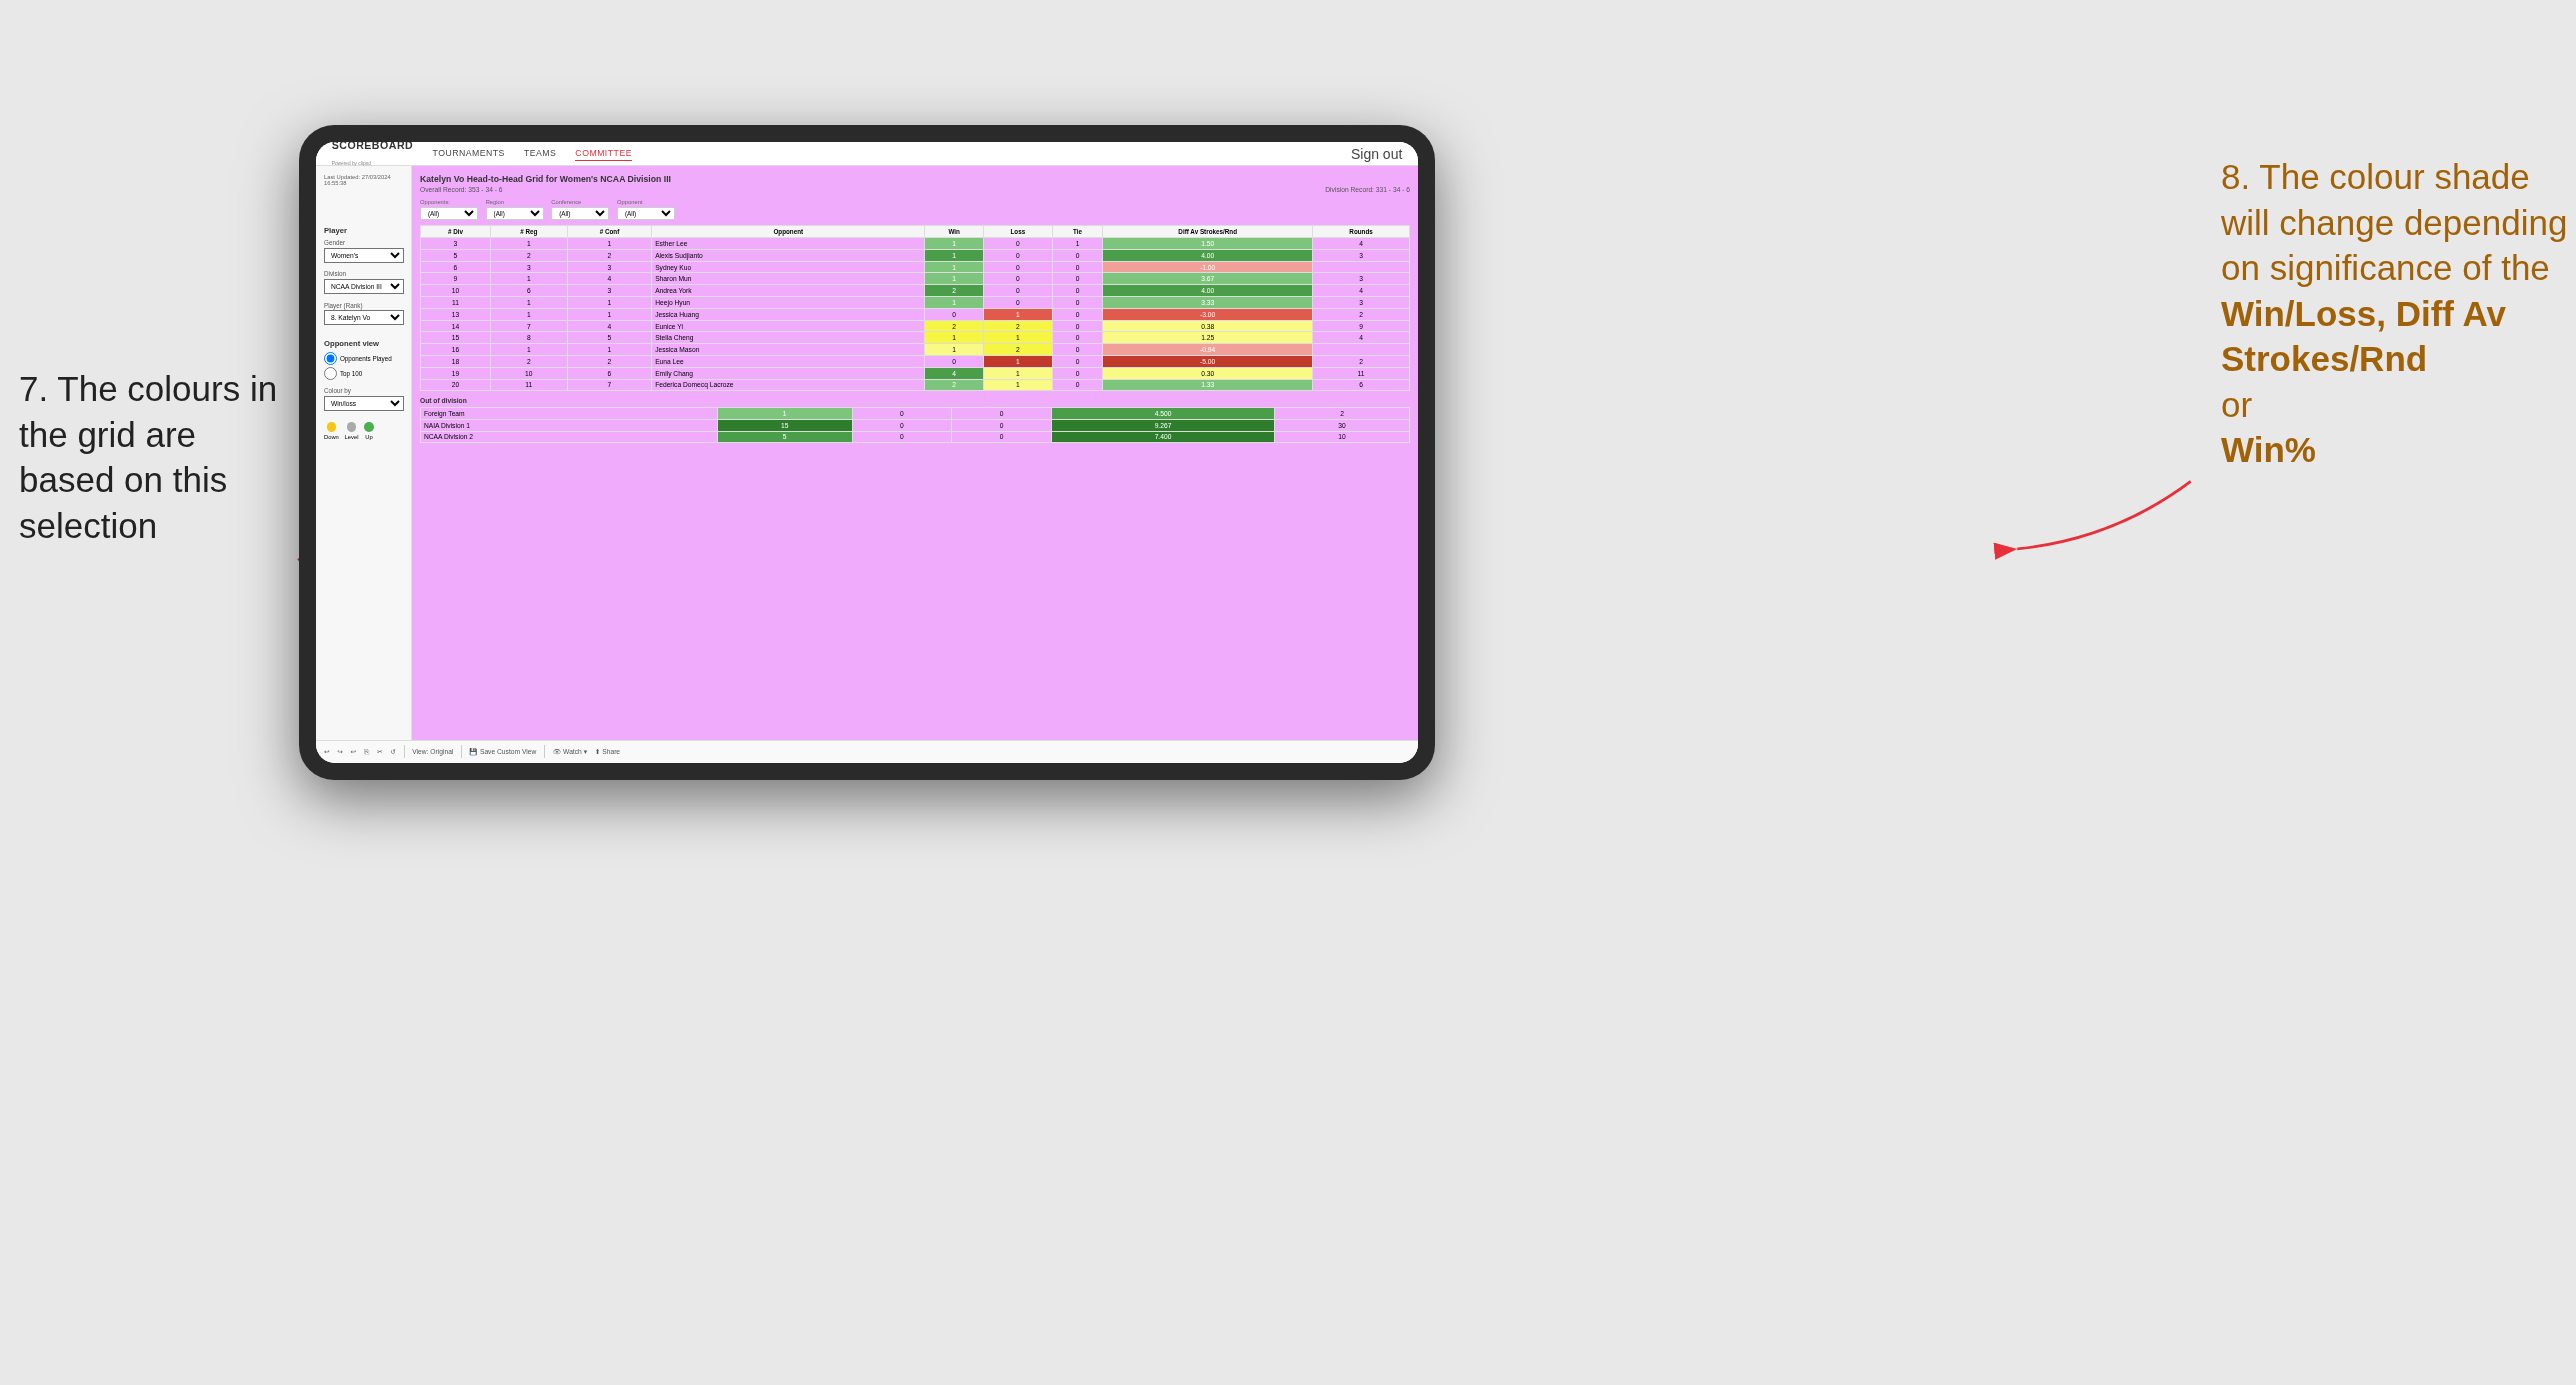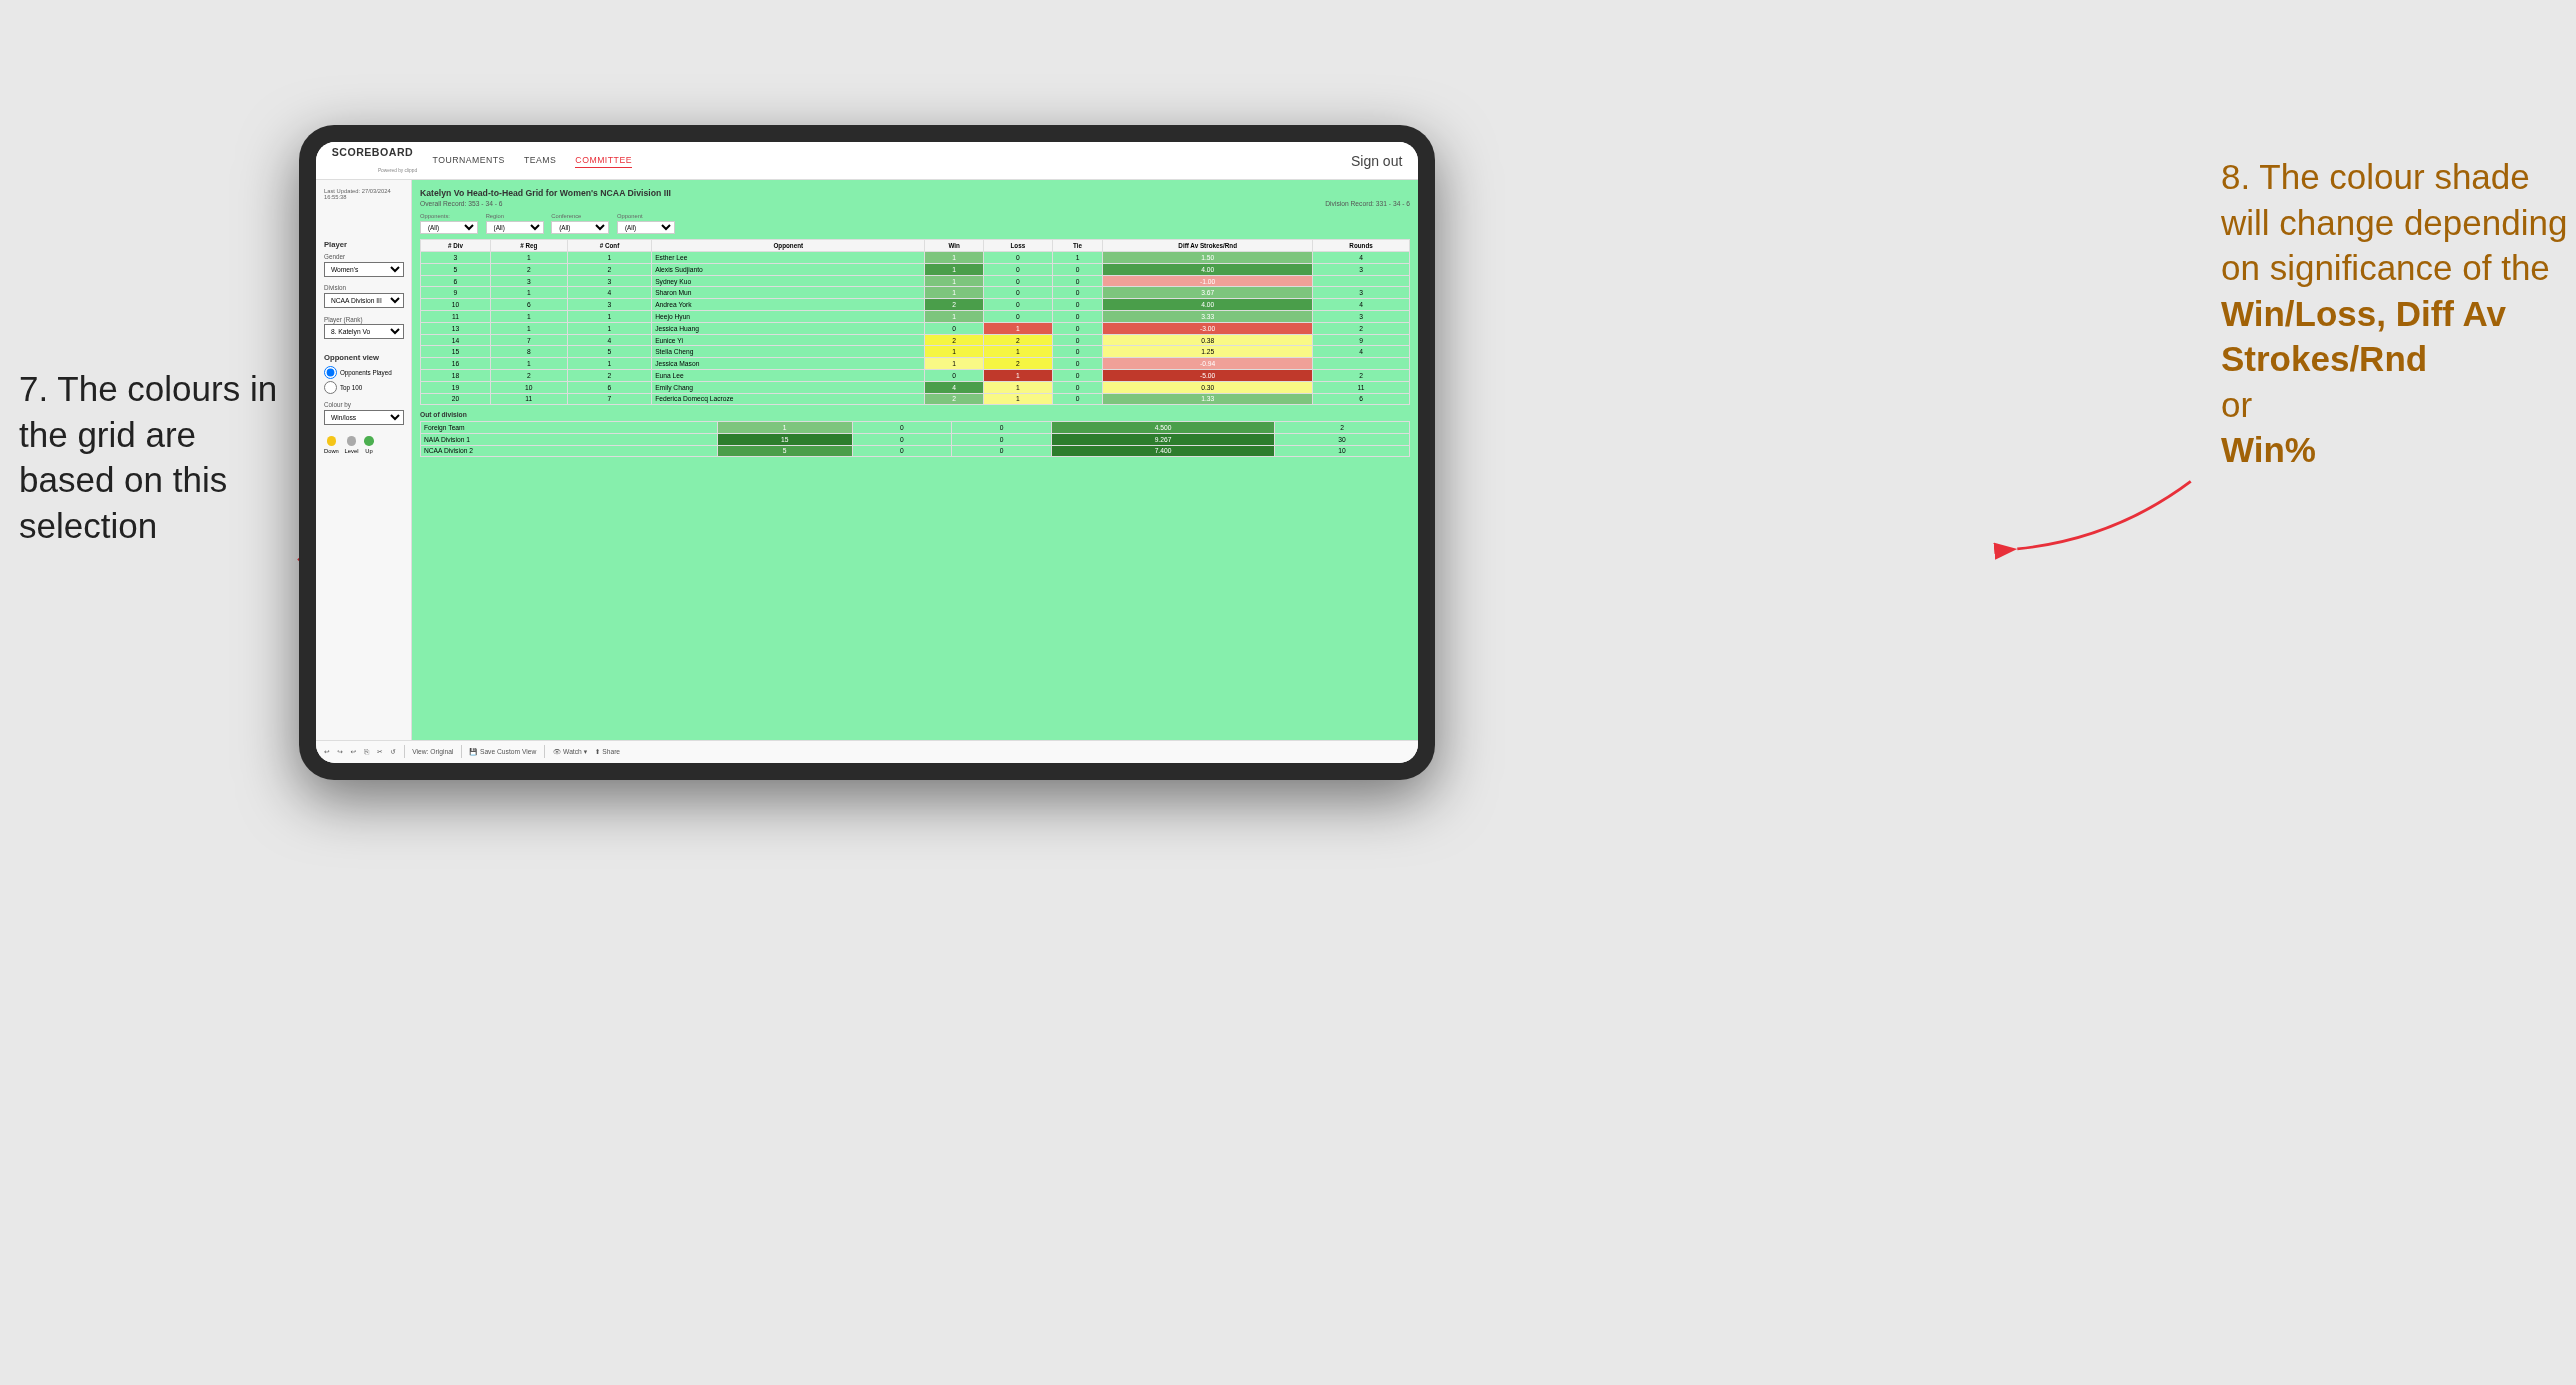--- a/index.html
+++ b/index.html
@@ -59,23 +59,22 @@
       flex-direction: column;
     }
 
     
     .nav-bar {
       background: #fff;
       border-bottom: 1px solid #ddd;
       padding: 0 15.4px;
       display: flex;
       align-items: center;
-      height: 38px;
+      height: 24px;
       flex-shrink: 0;
-      text-align: right;
     }
     .nav-logo {
       font-weight: 900;
       font-size: 10.6px;
       color: #333;
       margin-right: 3.9px;
       letter-spacing: 0.5px;
     }
     .nav-links {
       display: flex;
@@ -195,21 +194,21 @@
       width: 9.6px;
       height: 9.6px;
       border-radius: 50%;
     }
 
     
     .right-panel {
       flex: 1;
       padding: 7.7px;
       overflow: auto;
-      background: #86efac;
+      background: #f0abfc;
     }
     .panel-title {
       font-size: 8.7px;
       font-weight: 700;
       color: #333;
       margin-bottom: 1.9px;
     }
     .panel-subtitle {
       font-size: 6.7px;
       color: #555;

